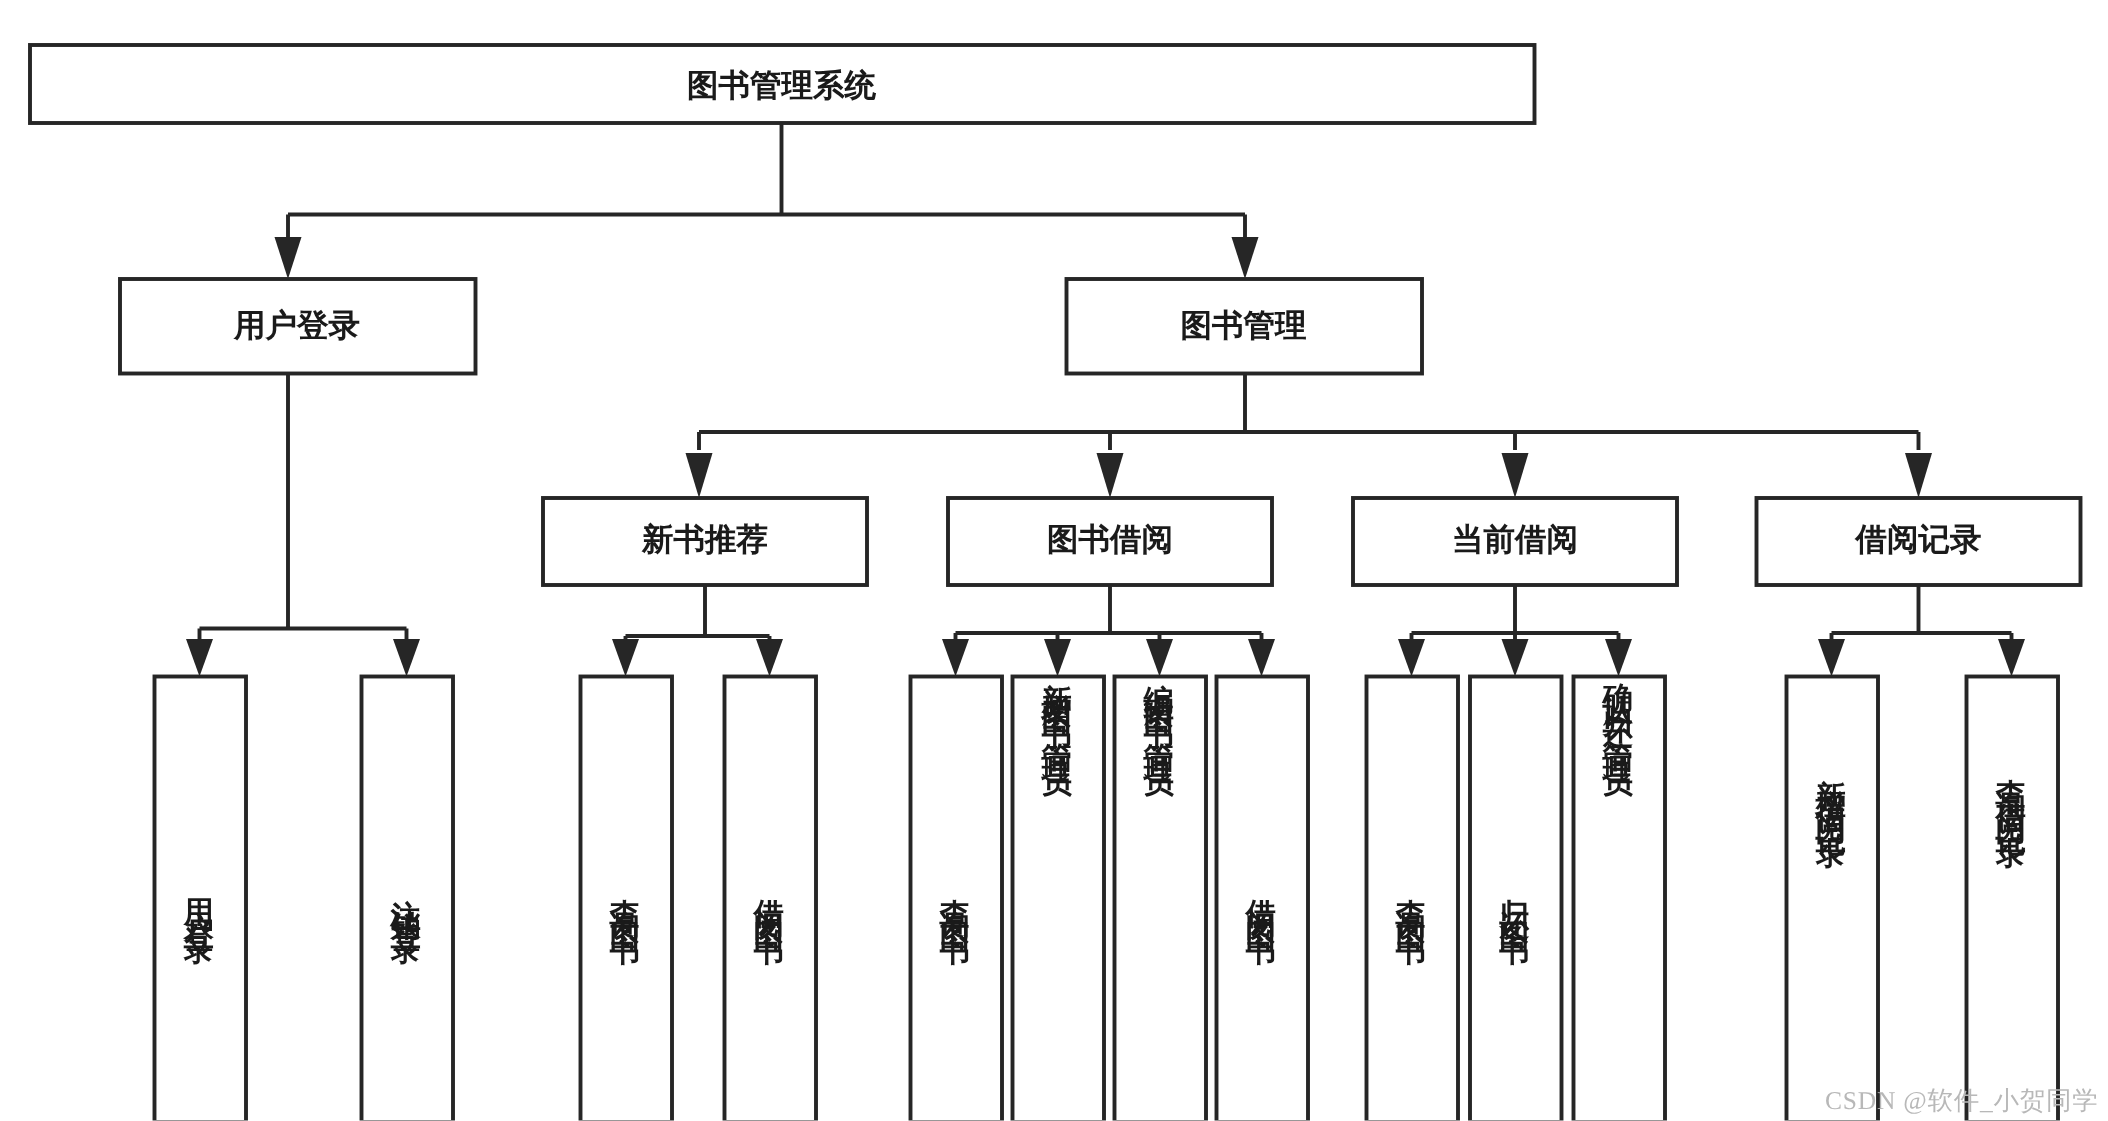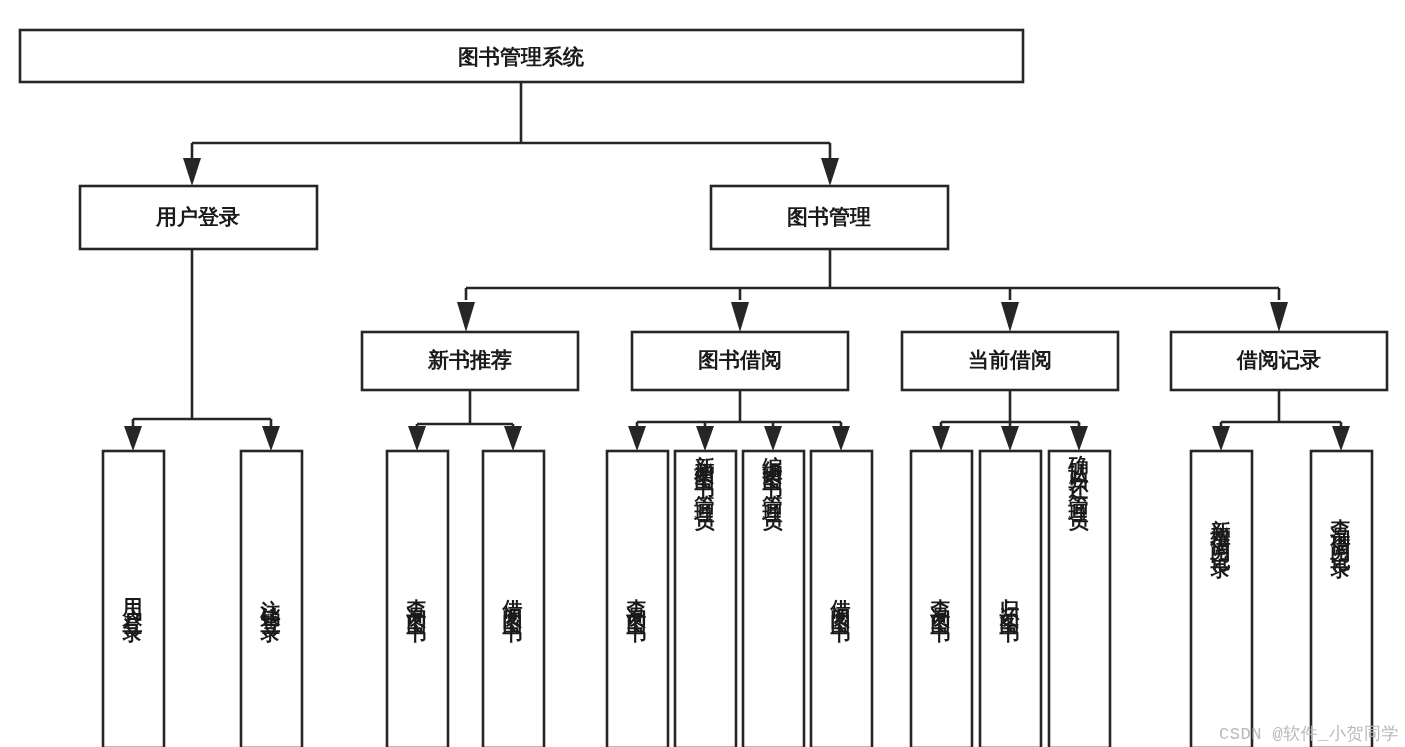--- a/index.html
+++ b/index.html
@@ -23,21 +23,21 @@
   }
   .node-label-v{
     font-family:"DejaVu Sans","Liberation Sans",sans-serif;
     fill:#1a1a1a;
     font-size:20px;
     text-anchor:middle;
   }
   .watermark{
     position:absolute;
     right:6px;bottom:2px;
-    font-family:Liberation Mono, monospace;
+    font-family:Liberation Serif, serif;
     font-size:17px;
     color:#b8b8b8;
     letter-spacing:0.5px;
     white-space:nowrap;
   }
 </style>
 </head>
 <body>
 
 <div id="diagram-root">

